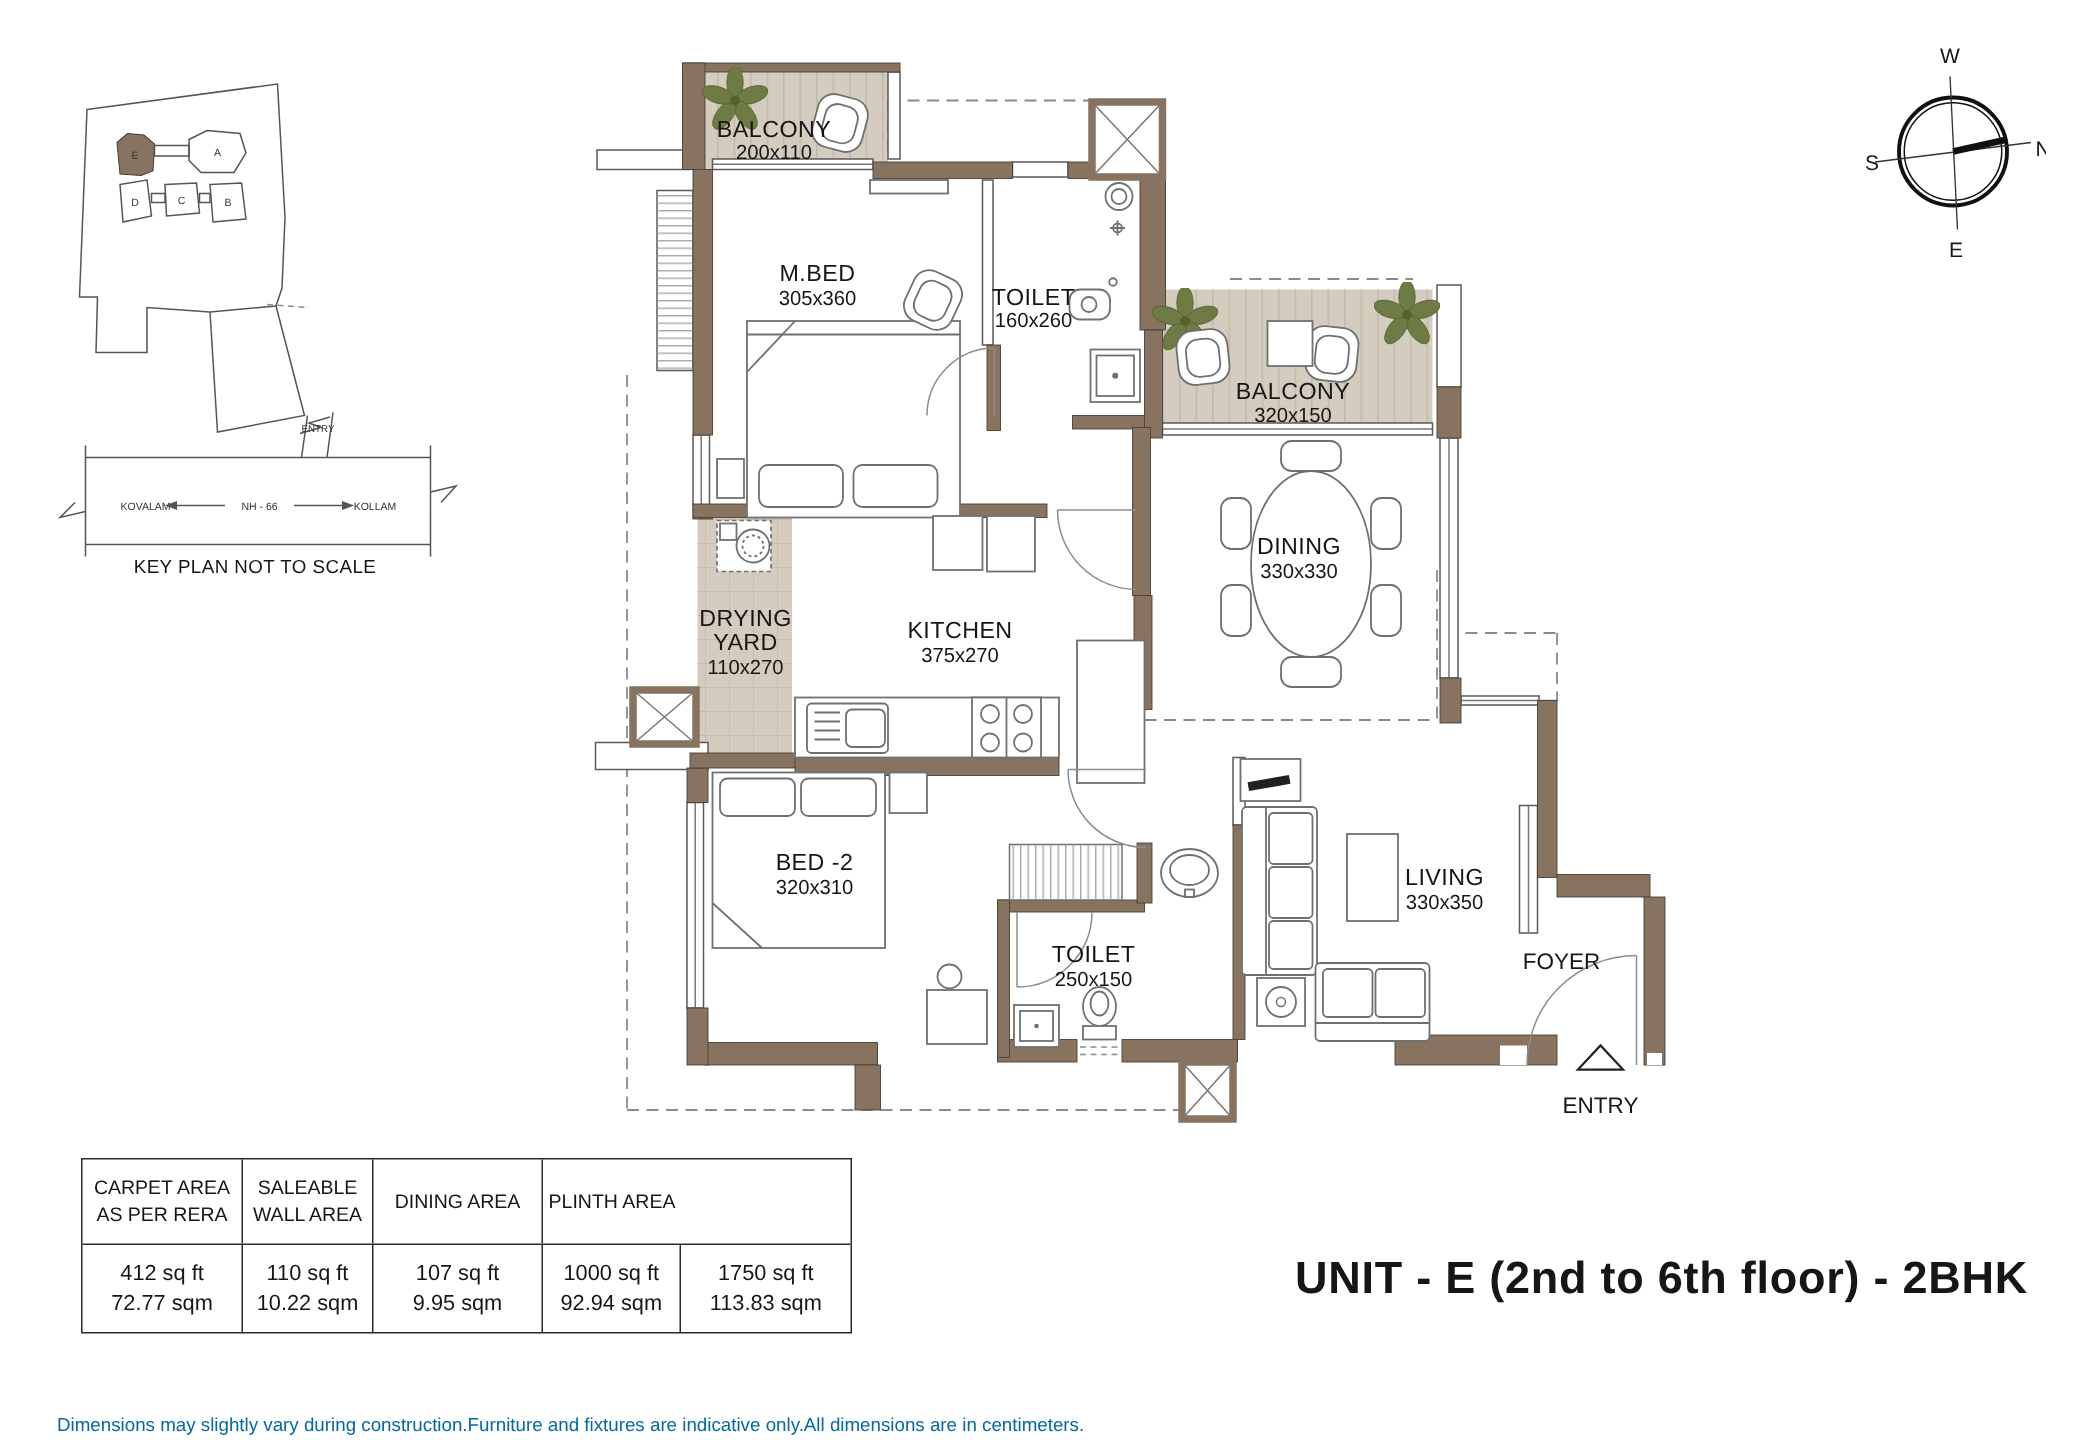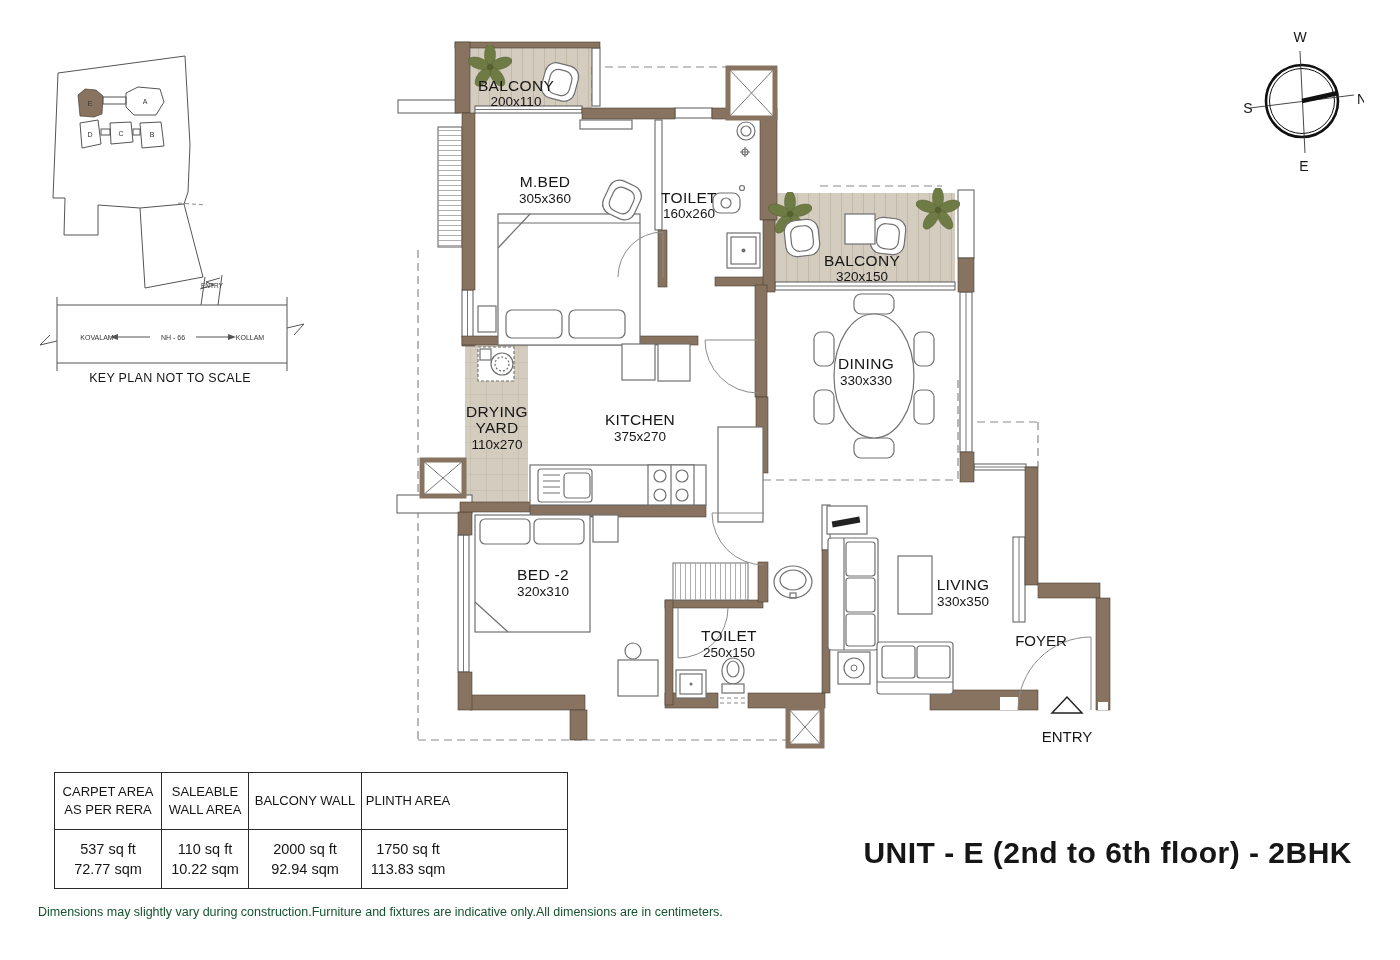--- a/index.html
+++ b/index.html
@@ -26,21 +26,21 @@
   .tbl-row{display:grid;grid-template-columns:107px 87px 113px 92px 113px;}
   .tbl-row.hdr{border-bottom:1.2px solid #2b2b2b;}
   .cell{border-right:1.2px solid #2b2b2b;display:flex;flex-direction:column;align-items:center;
         justify-content:center;text-align:center;padding:9px 2px;min-height:38px;}
   .cell:last-child{border-right:none;}
   .cell .l{font-size:13px;line-height:1.35;}
   .cell .v{font-size:14.5px;line-height:1.38;}
   #title-block{position:absolute;right:48px;top:836px;text-align:right;}
   #title-line1{font-size:30px;font-weight:bold;letter-spacing:.5px;margin-left:26px;}
   #title-line2{font-size:22px;margin-top:10px;letter-spacing:.4px;}
-  #footnote{position:absolute;left:38px;top:905px;font-size:12.5px;color:#14532d;}
+  #footnote{position:absolute;left:38px;top:943px;font-size:12.5px;color:#0369a1;}
 </style>
 </head>
 <body>
 
 <div id="page">
 
   <svg id="key-plan" style="position:absolute;left:38px;top:45px;" width="270" height="350" viewBox="0 0 270 350">
     <g>
       <path class="kline" d="M20,28 L147,11 L152,100 L150,147 L146,159 L102,163 L60,160 L60,190 L26,190 L27,153 L15,153 Z"></path>
       <path class="kline" d="M102,163 L107,243 L165,232 L146,159"></path>
@@ -369,37 +369,41 @@
     <div class="tbl-row hdr">
       <div class="cell">
         <span class="l">CARPET AREA</span>
         <span class="l">AS PER RERA</span>
       </div>
       <div class="cell">
         <span class="l">SALEABLE</span>
         <span class="l">WALL AREA</span>
       </div>
       <div class="cell">
-        <span class="l">BALCONY WALL</span>
+        <span class="l">DINING AREA</span>
       </div>
       <div class="cell">
         <span class="l">PLINTH AREA</span>
       </div>
     </div>
     <div class="tbl-row">
       <div class="cell">
-        <span class="v">537 sq ft</span>
+        <span class="v">412 sq ft</span>
         <span class="v">72.77 sqm</span>
       </div>
       <div class="cell">
         <span class="v">110 sq ft</span>
         <span class="v">10.22 sqm</span>
       </div>
       <div class="cell">
-        <span class="v">2000 sq ft</span>
+        <span class="v">107 sq ft</span>
+        <span class="v">9.95 sqm</span>
+      </div>
+      <div class="cell">
+        <span class="v">1000 sq ft</span>
         <span class="v">92.94 sqm</span>
       </div>
       <div class="cell">
         <span class="v">1750 sq ft</span>
         <span class="v">113.83 sqm</span>
       </div>
     </div>
   </div>
 
   <div id="title-block">

